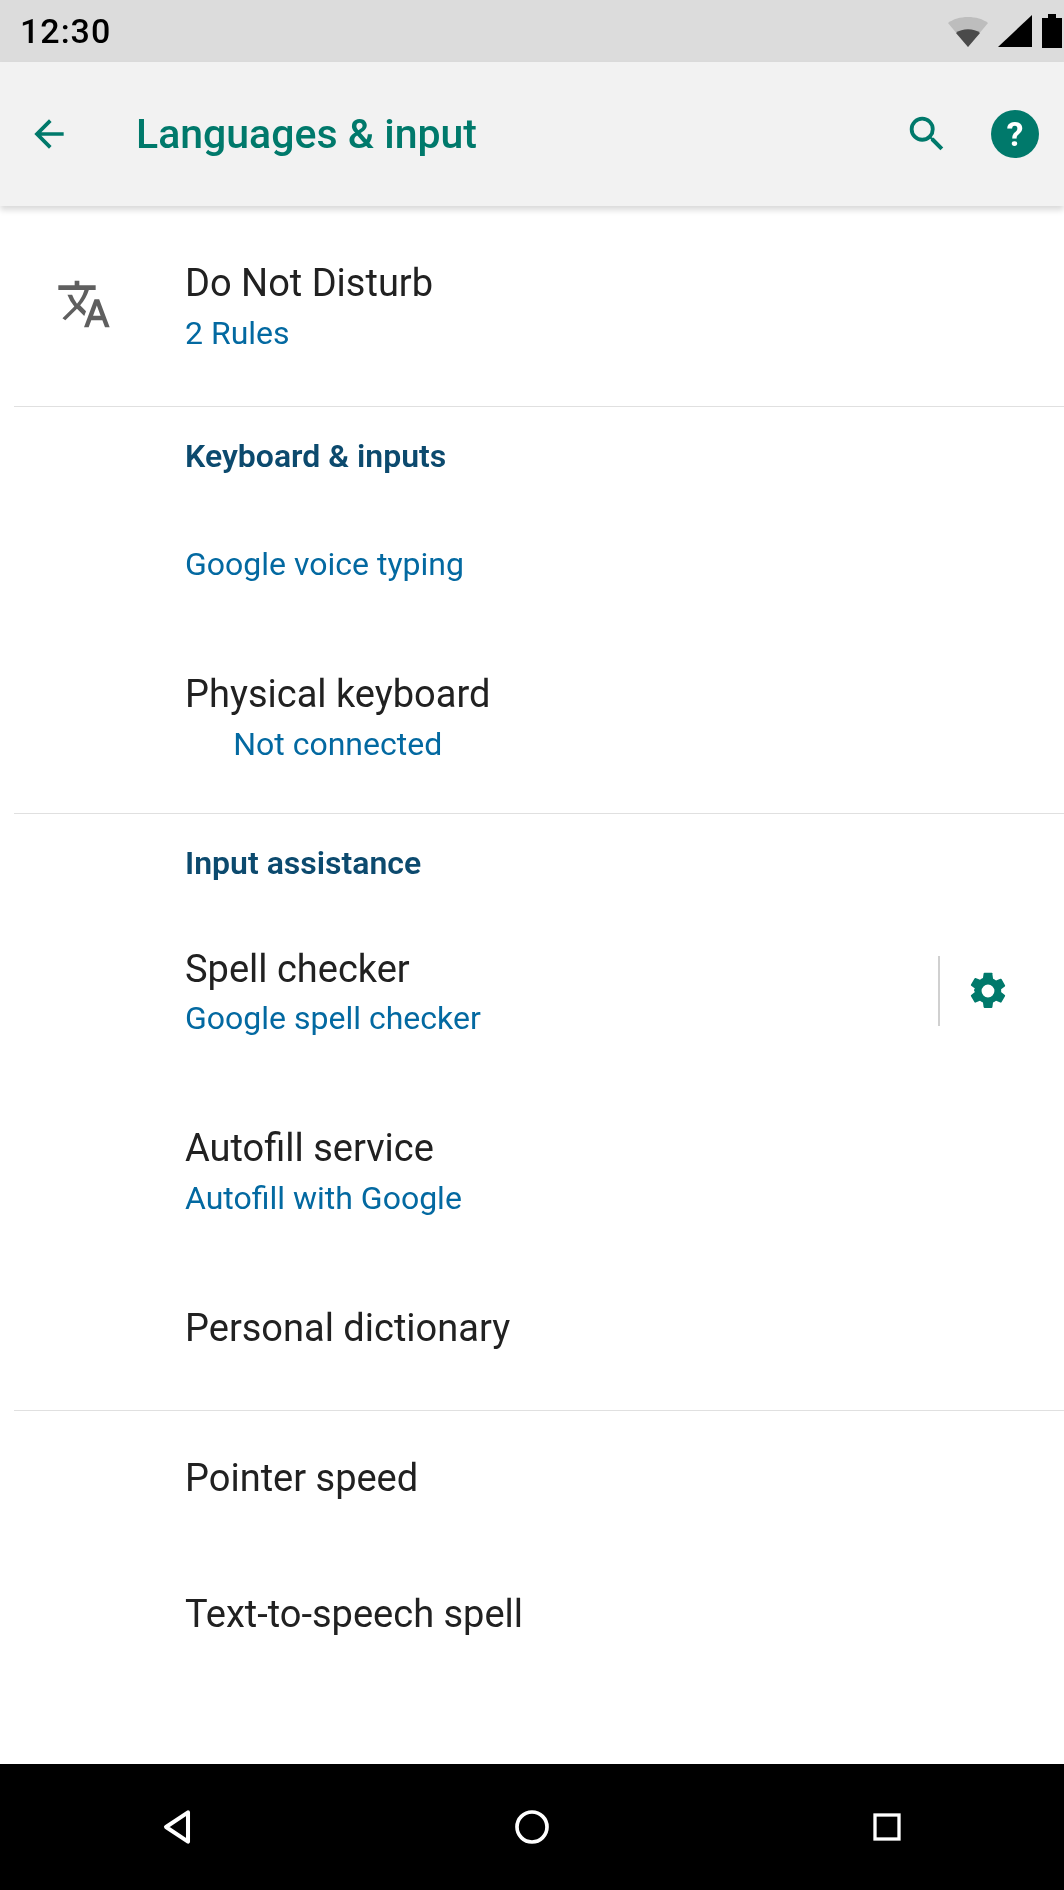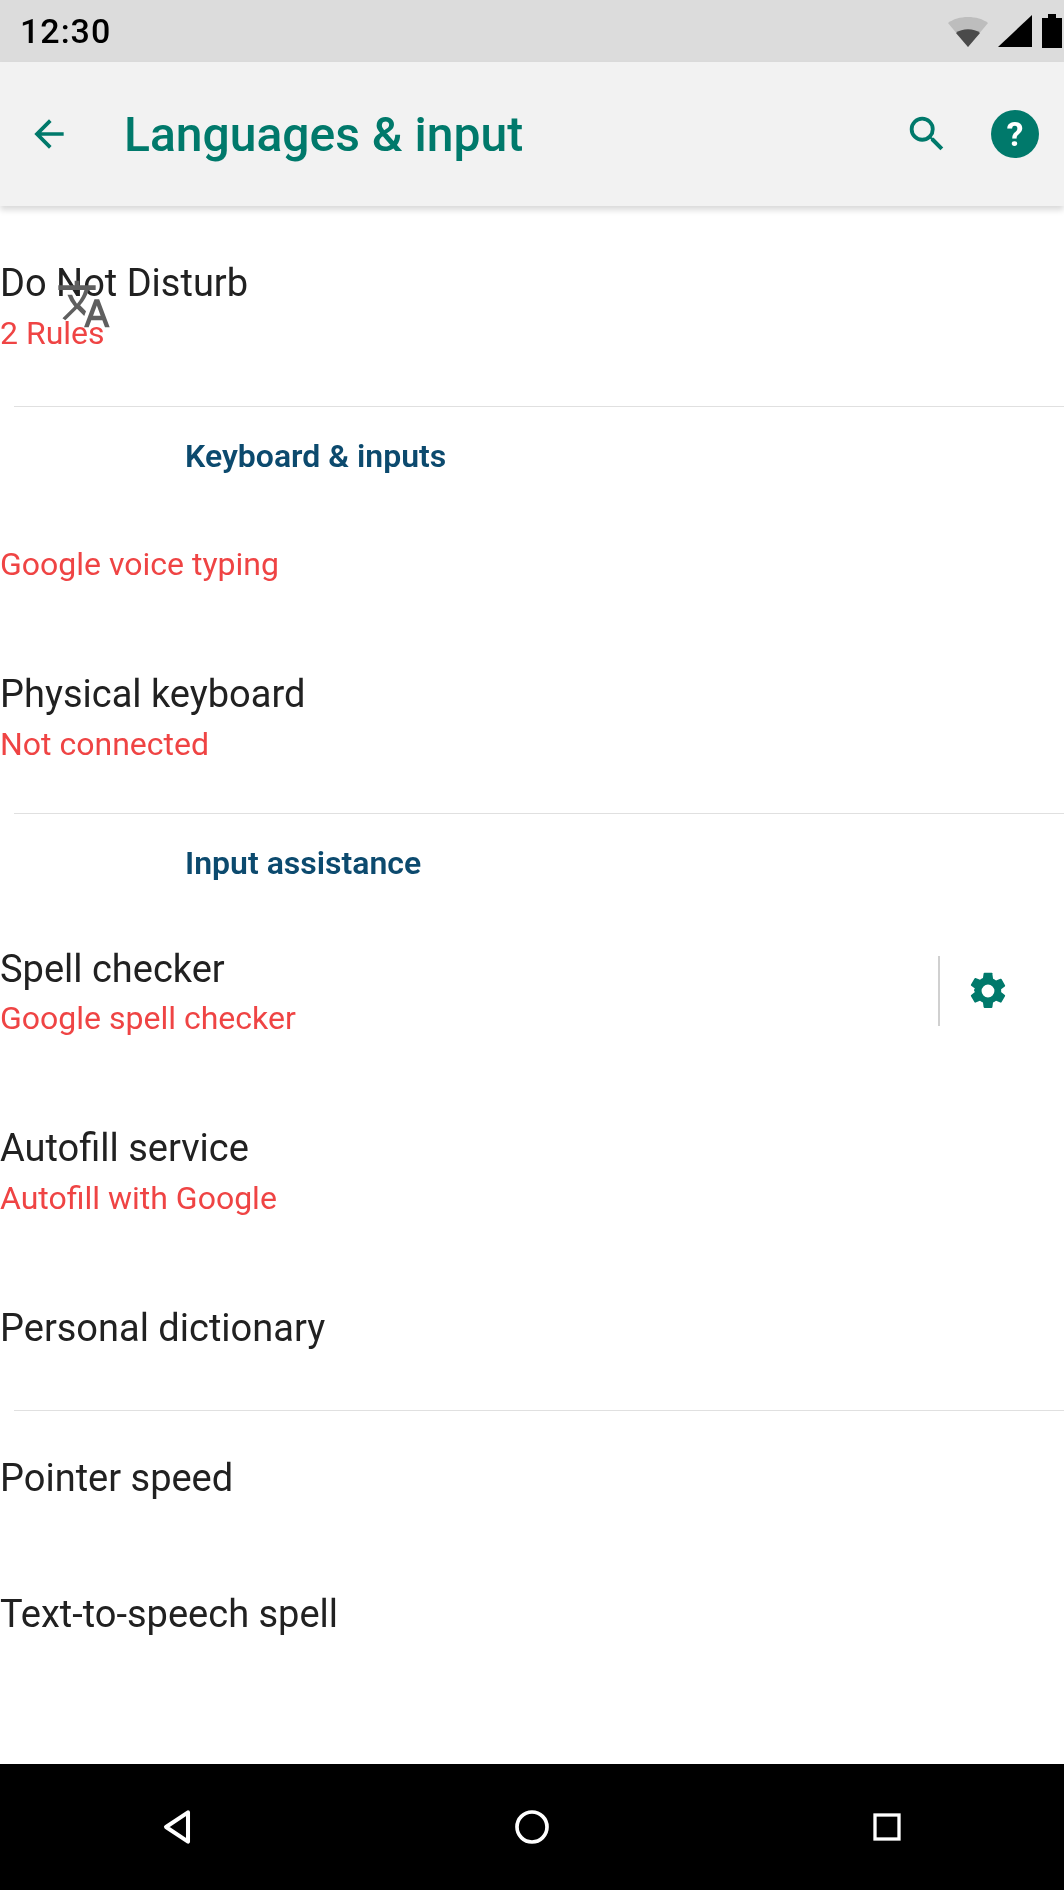--- a/index.html
+++ b/index.html
@@ -8,27 +8,27 @@
 
   
   .status-bar { height:62px; background:#dcdcdc; display:flex; align-items:center; justify-content:space-between; padding:0 2px 0 20px; }
   .status-time { font-size:34px; font-weight:500; color:#000; letter-spacing:1px; }
   .status-icons { display:flex; align-items:center; gap:10px; }
   .status-icons svg { display:block; }
 
   
   .app-bar { height:144px; background:#f2f2f2; display:flex; align-items:center; padding:0 14px; box-shadow:0 4px 6px rgba(0,0,0,.15); position:relative; z-index:2; }
   .back-btn { width:70px; height:70px; display:flex; align-items:center; justify-content:center; }
-  .app-title { font-size:48px; font-weight:500; color:#00796b; margin-left:40px; flex:1; }
+  .app-title { font-size:41px; font-weight:500; color:#00796b; margin-left:52px; flex:1; }
   .action-btn { width:70px; height:70px; display:flex; align-items:center; justify-content:center; margin-left:18px; }
   .help-badge { width:48px; height:48px; background:#00796b; border-radius:50%; color:#fff; font-size:34px; font-weight:700; display:flex; align-items:center; justify-content:center; }
-  .row { display:flex; align-items:center; padding-right:28px; min-height:100px; position:relative; }
+  .row { display:flex; align-items:center; padding-left:185px; padding-right:28px; min-height:100px; position:relative; }
   .row .texts { padding:34px 0; }
   .row .title { font-size:38px; color:#212121; line-height:1.25; }
-  .row .sub   { font-size:32px; color:#ef4444; margin-top:6px; }
+  .row .sub   { font-size:32px; color:#0369a1; margin-top:6px; }
   .leading-icon { position:absolute; left:56px; top:50%; transform:translateY(-50%); }
   .divider { height:1px; background:#e0e0e0; margin-left:14px; }
   .section-header { padding:30px 0 30px 185px; font-size:32px; font-weight:600; color:#0c4a6e; }
   .vbar { width:2px; height:70px; background:#d0d0d0; }
   .gear-slot { width:96px; display:flex; align-items:center; justify-content:center; }
   .spacer-flex { flex:1; }
 
   
   .nav-bar { position:absolute; left:0; bottom:0; width:100%; height:126px; background:#000; display:flex; align-items:center; justify-content:space-around; }
   .nav-btn { width:120px; height:80px; display:flex; align-items:center; justify-content:center; }
@@ -91,21 +91,21 @@
     <div class="divider"></div>
 
     <div class="section-header">Keyboard &amp; inputs</div>
 
     <div class="row">
       <div class="texts">
         <div class="sub">Google voice typing</div>
       </div>
     </div>
 
-    <div class="row" style="margin-top:20px;">
+    <div class="row" style="margin-top:20px;text-align:center;">
       <div class="texts">
         <div class="title">Physical keyboard</div>
         <div class="sub">Not connected</div>
       </div>
     </div>
 
     <div class="divider" style="margin-top:16px;"></div>
 
     <div class="section-header">Input assistance</div>
 

